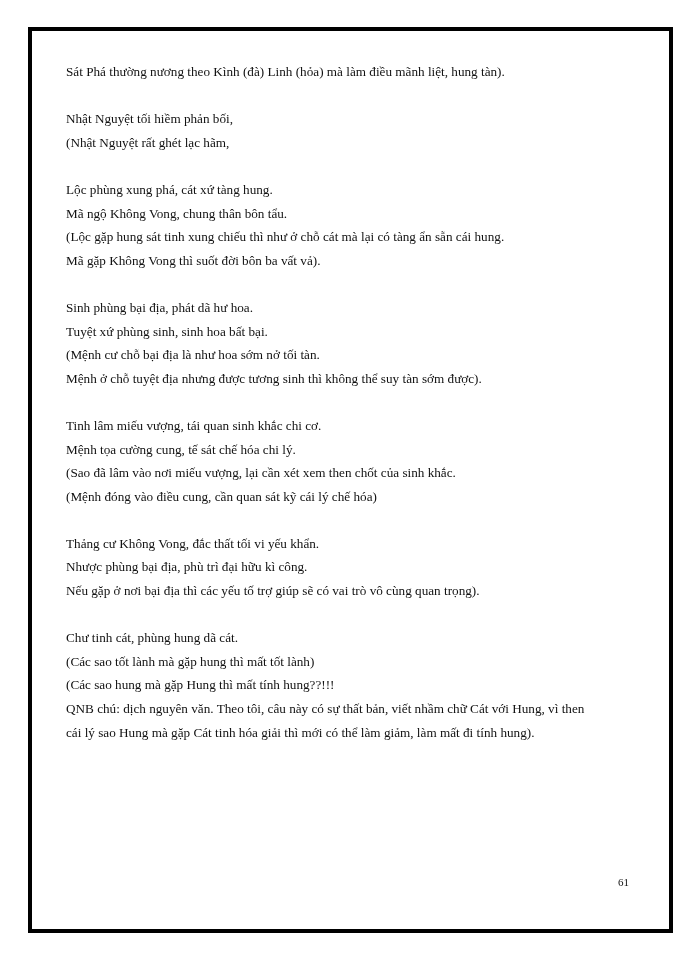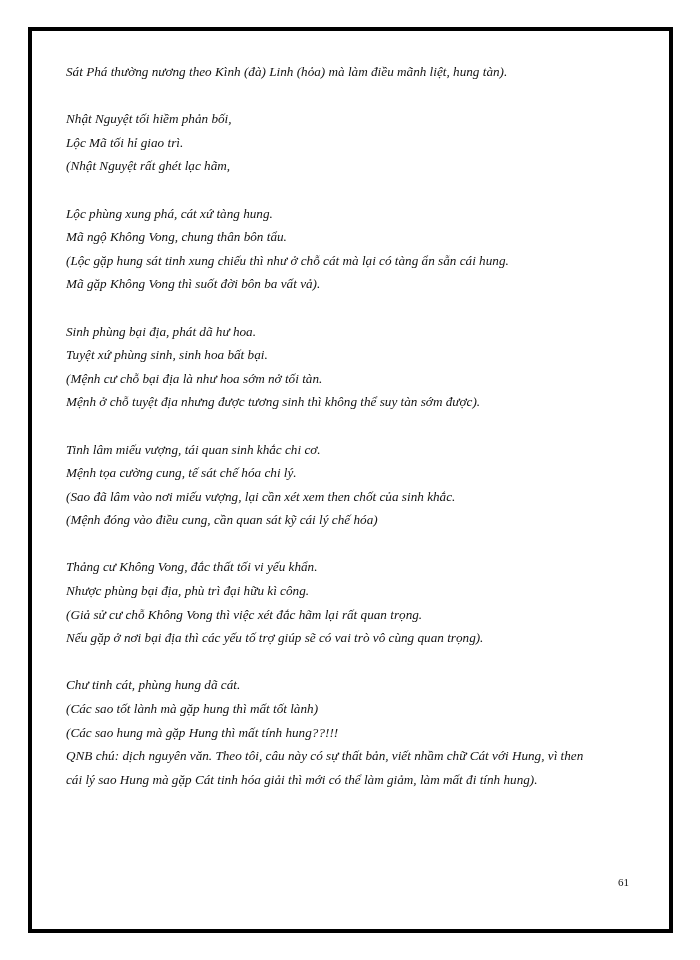--- a/index.html
+++ b/index.html
@@ -29,21 +29,20 @@
       left: 66px;
       top: 60px;
       width: 580px;
       font-size: 13.2px;
       line-height: 23.6px;
     }
     .line {
       display: block;
       white-space: nowrap;
       min-height: 23.6px;
-      font-style: italic;
     }
     .italic {
     }
     .gap {
       display: block;
       height: 23.6px;
     }
     .page-number {
       position: absolute;
       left: 618px;
@@ -56,21 +55,20 @@
 <body>
 
 <div class="page-frame"></div>
 
 <div class="content">
   <span class="line">Sát Phá thường nương theo Kình (đà) Linh (hỏa) mà làm điều mãnh liệt, hung tàn).</span>
   <span class="gap"></span>
 
   <div>
     <span class="line italic">Nhật Nguyệt tối hiềm phản bối,</span>
-    <span class="line italic">Lộc Mã tối hỉ giao trì.</span>
     <span class="line">(Nhật Nguyệt rất ghét lạc hãm,</span>
   </div>
   <span class="gap"></span>
 
   <div>
     <span class="line italic">Lộc phùng xung phá, cát xứ tàng hung.</span>
     <span class="line italic">Mã ngộ Không Vong, chung thân bôn tẩu.</span>
     <span class="line">(Lộc gặp hung sát tinh xung chiếu thì như ở chỗ cát mà lại có tàng ẩn sẵn cái hung.</span>
     <span class="line">Mã gặp Không Vong thì suốt đời bôn ba vất vả).</span>
   </div>
@@ -88,21 +86,20 @@
     <span class="line italic">Tinh lâm miếu vượng, tái quan sinh khắc chi cơ.</span>
     <span class="line italic">Mệnh tọa cường cung, tế sát chế hóa chi lý.</span>
     <span class="line">(Sao đã lâm vào nơi miếu vượng, lại cần xét xem then chốt của sinh khắc.</span>
     <span class="line">(Mệnh đóng vào điều cung, cần quan sát kỹ cái lý chế hóa)</span>
   </div>
   <span class="gap"></span>
 
   <div>
     <span class="line italic">Thảng cư Không Vong, đắc thất tối vi yếu khẩn.</span>
     <span class="line italic">Nhược phùng bại địa, phù trì đại hữu kì công.</span>
-    <span class="line">(Giả sử cư chỗ Không Vong thì việc xét đắc hãm lại rất quan trọng.</span>
     <span class="line">Nếu gặp ở nơi bại địa thì các yếu tố trợ giúp sẽ có vai trò vô cùng quan trọng).</span>
   </div>
   <span class="gap"></span>
 
   <div>
     <span class="line italic">Chư tinh cát, phùng hung dã cát.</span>
     <span class="line">(Các sao tốt lành mà gặp hung thì mất tốt lành)</span>
     <span class="line">(Các sao hung mà gặp Hung thì mất tính hung??!!!</span>
     <span class="line">QNB chú: dịch nguyên văn. Theo tôi, câu này có sự thất bản, viết nhầm chữ Cát với Hung, vì then</span>
     <span class="line">cái lý sao Hung mà gặp Cát tinh hóa giải thì mới có thể làm giảm, làm mất đi tính hung).</span>

